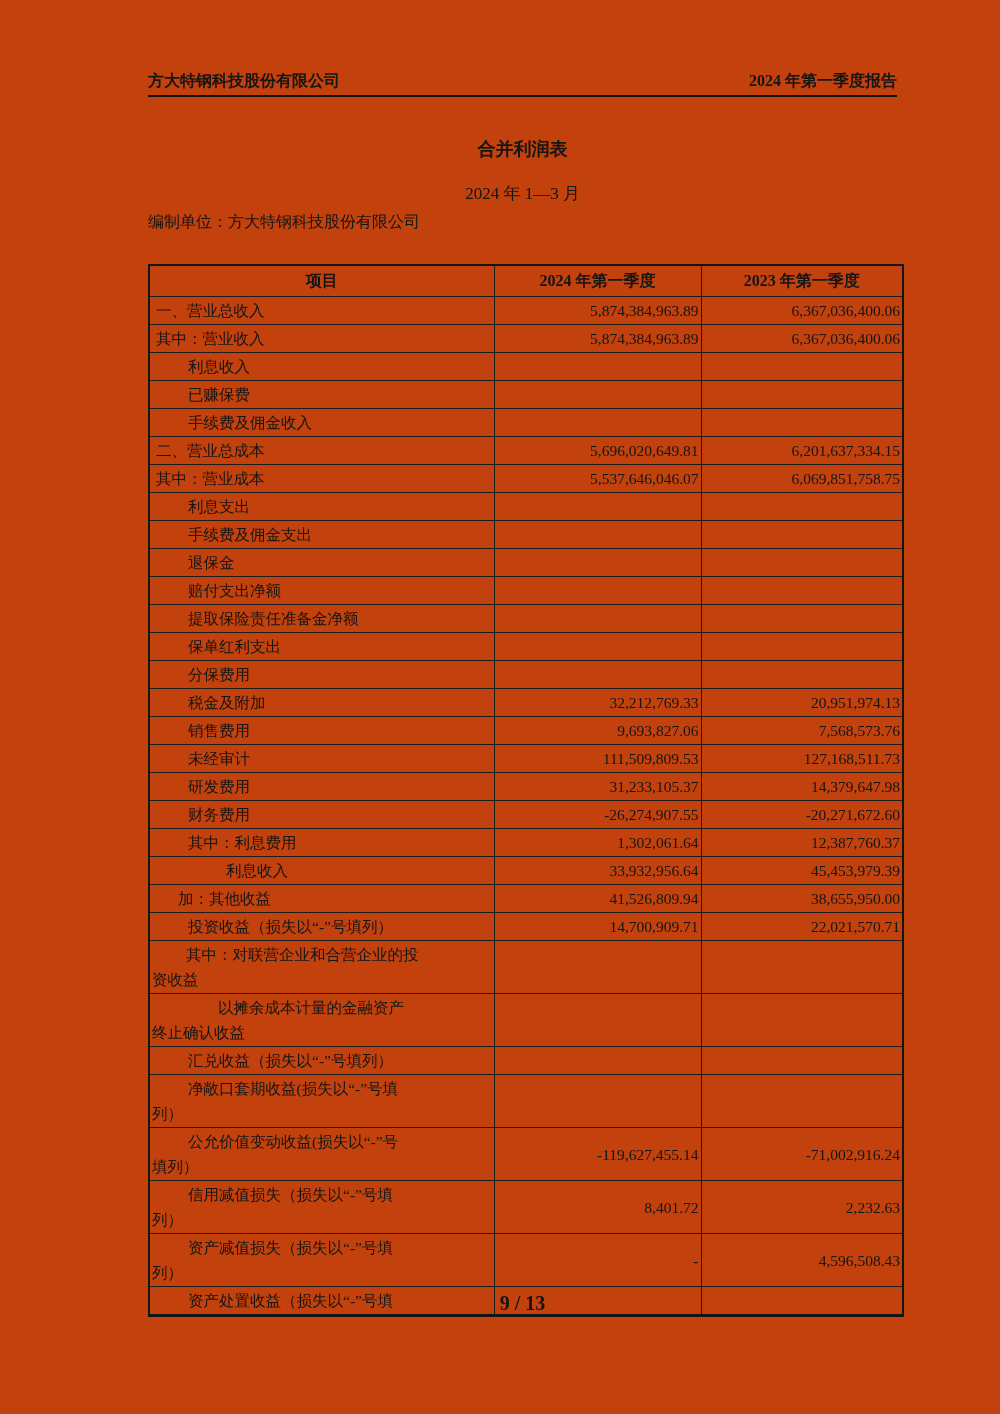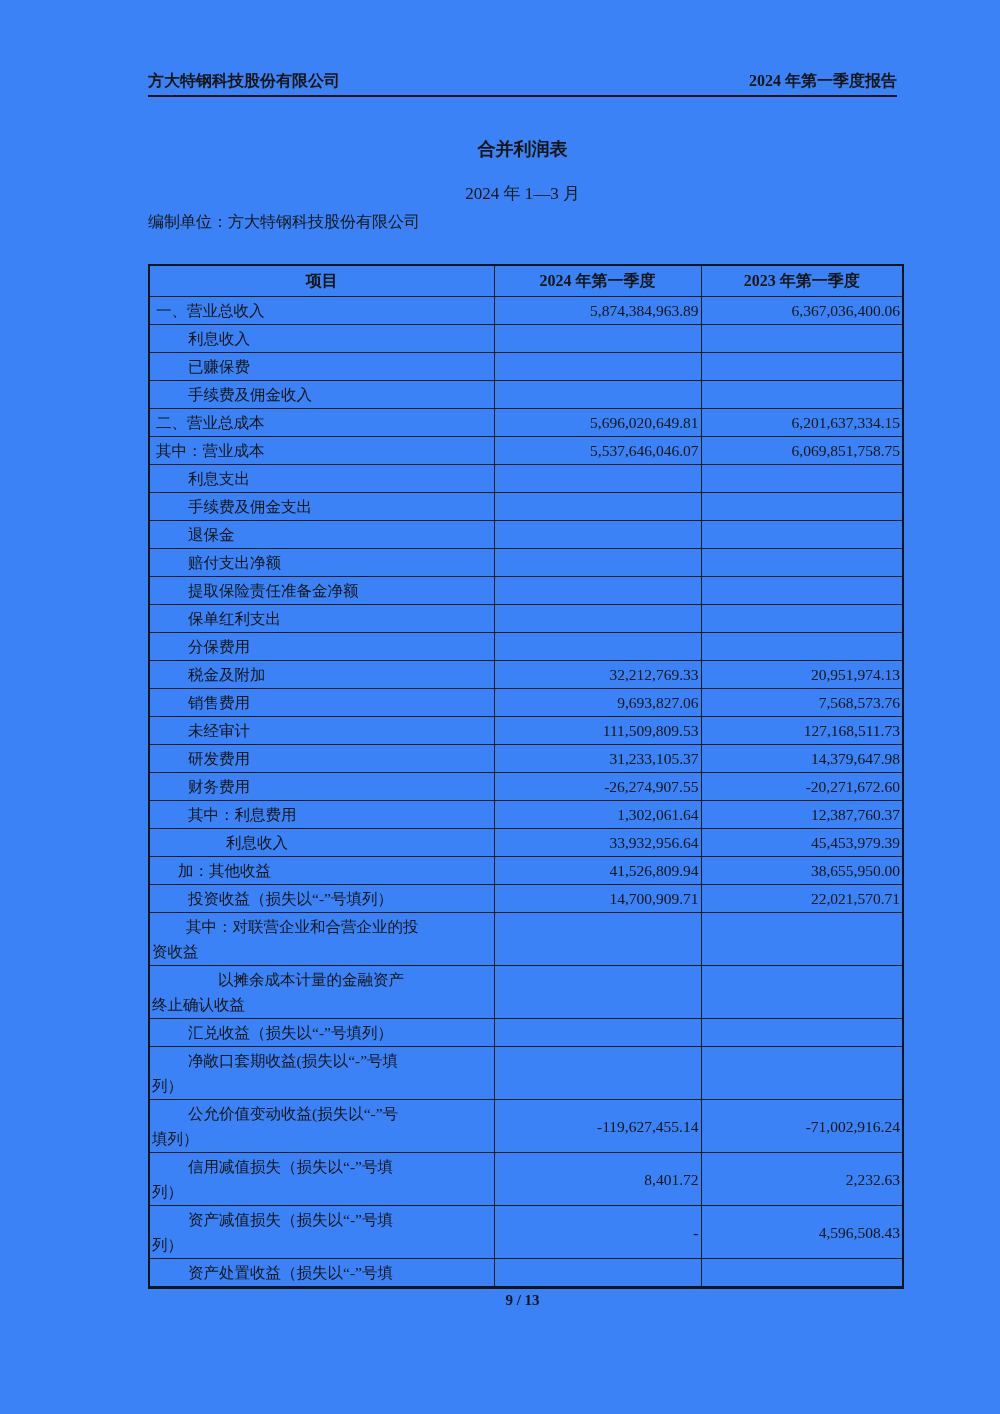--- a/index.html
+++ b/index.html
@@ -1,20 +1,20 @@
 <!DOCTYPE html>
 <html><head>
 <meta charset="utf-8">
 <style>
   html, body { margin: 0; padding: 0; background: #ffffff; }
   .page {
     position: relative;
     width: 1000px;
     height: 1414px;
-    background: #3b82f6;
+    background: #c2410c;
     color: #151515;
     font-family: "Liberation Serif", "DejaVu Serif", serif;
     overflow: hidden;
     text-decoration: underline;
   }
   .page-header {
     position: absolute;
     left: 148px; right: 103px; top: 71px;
     display: flex;
     justify-content: space-between;
@@ -93,21 +93,21 @@
     vertical-align: top;
   }
   td.c-num {
     text-align: right;
     padding-right: 10px;
   }
   .page-footer {
     position: absolute;
     left: 148px; right: 103px; top: 1292px;
     text-align: center;
-    font-size: 15px;
+    font-size: 20px;
     font-weight: bold;
   }
 </style>
 </head>
 <body>
 
 <div class="page">
 
   <div class="page-header">
     <span>方大特钢科技股份有限公司</span>
@@ -133,20 +133,25 @@
           <th>2023 年第一季度</th>
         </tr>
       </thead>
       <tbody>
           <tr>
             <td class="c-label" style="text-indent: 4px;">一、营业总收入</td>
             <td class="c-num">5,874,384,963.89</td>
             <td class="c-num">6,367,036,400.06</td>
           </tr>
           <tr>
+            <td class="c-label" style="text-indent: 4px;">其中：营业收入</td>
+            <td class="c-num">5,874,384,963.89</td>
+            <td class="c-num">6,367,036,400.06</td>
+          </tr>
+          <tr>
             <td class="c-label" style="text-indent: 36px;">利息收入</td>
             <td class="c-num"></td>
             <td class="c-num"></td>
           </tr>
           <tr>
             <td class="c-label" style="text-indent: 36px;">已赚保费</td>
             <td class="c-num"></td>
             <td class="c-num"></td>
           </tr>
           <tr>

